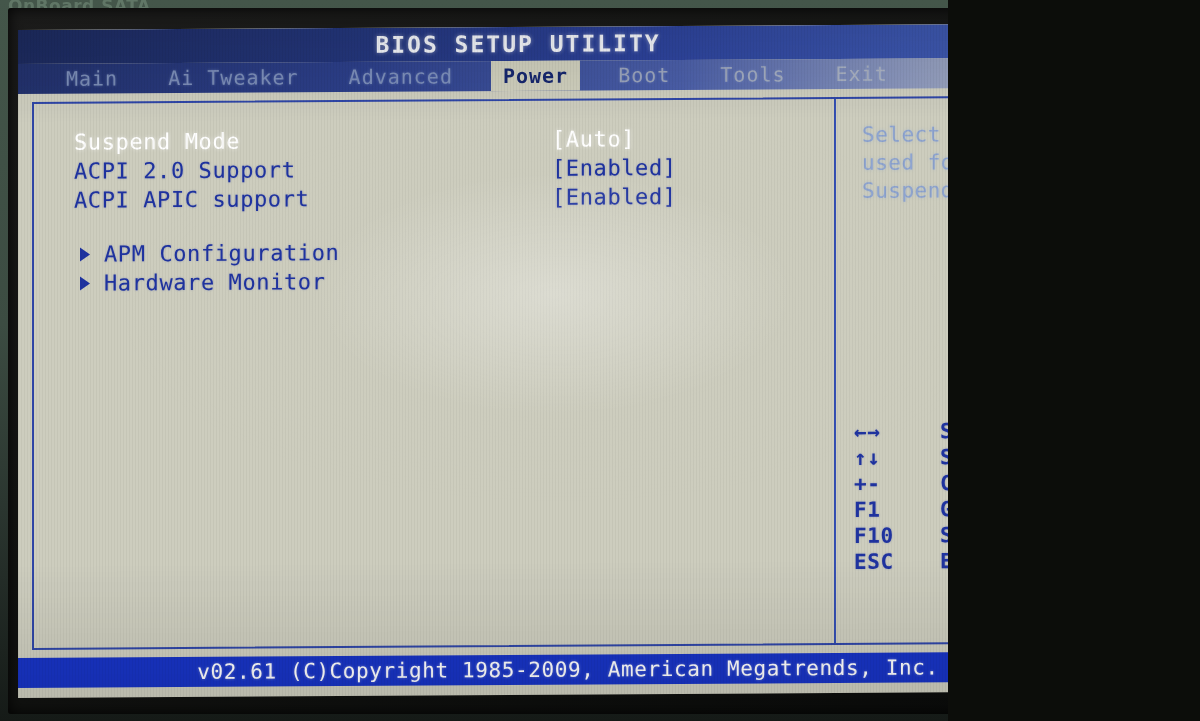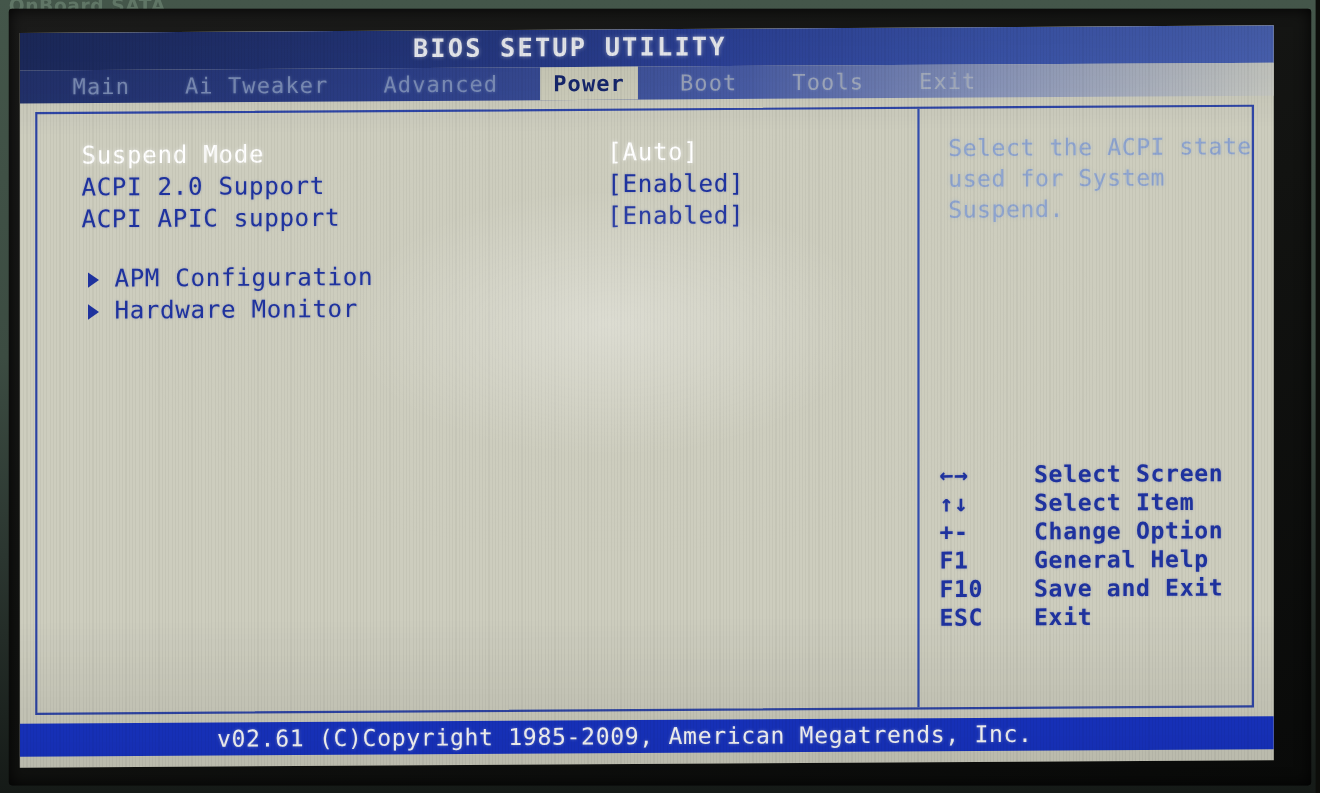--- a/index.html
+++ b/index.html
@@ -10,21 +10,21 @@
   body {
     width: 1200px;
     height: 721px;
     overflow: hidden;
     font-family: "DejaVu Sans Mono", "Liberation Mono", monospace;
   }
 
   
   #photo {
     position: relative;
-    width: 1196px;
+    width: 948px;
     height: 721px;
     background:
       linear-gradient(180deg, #44564a 0%, #3c4c42 45%, #2b3630 70%, #151a17 100%);
     overflow: hidden;
   }
   
   .edge-text {
     position: absolute;
     top: -4px;
     left: 8px;

